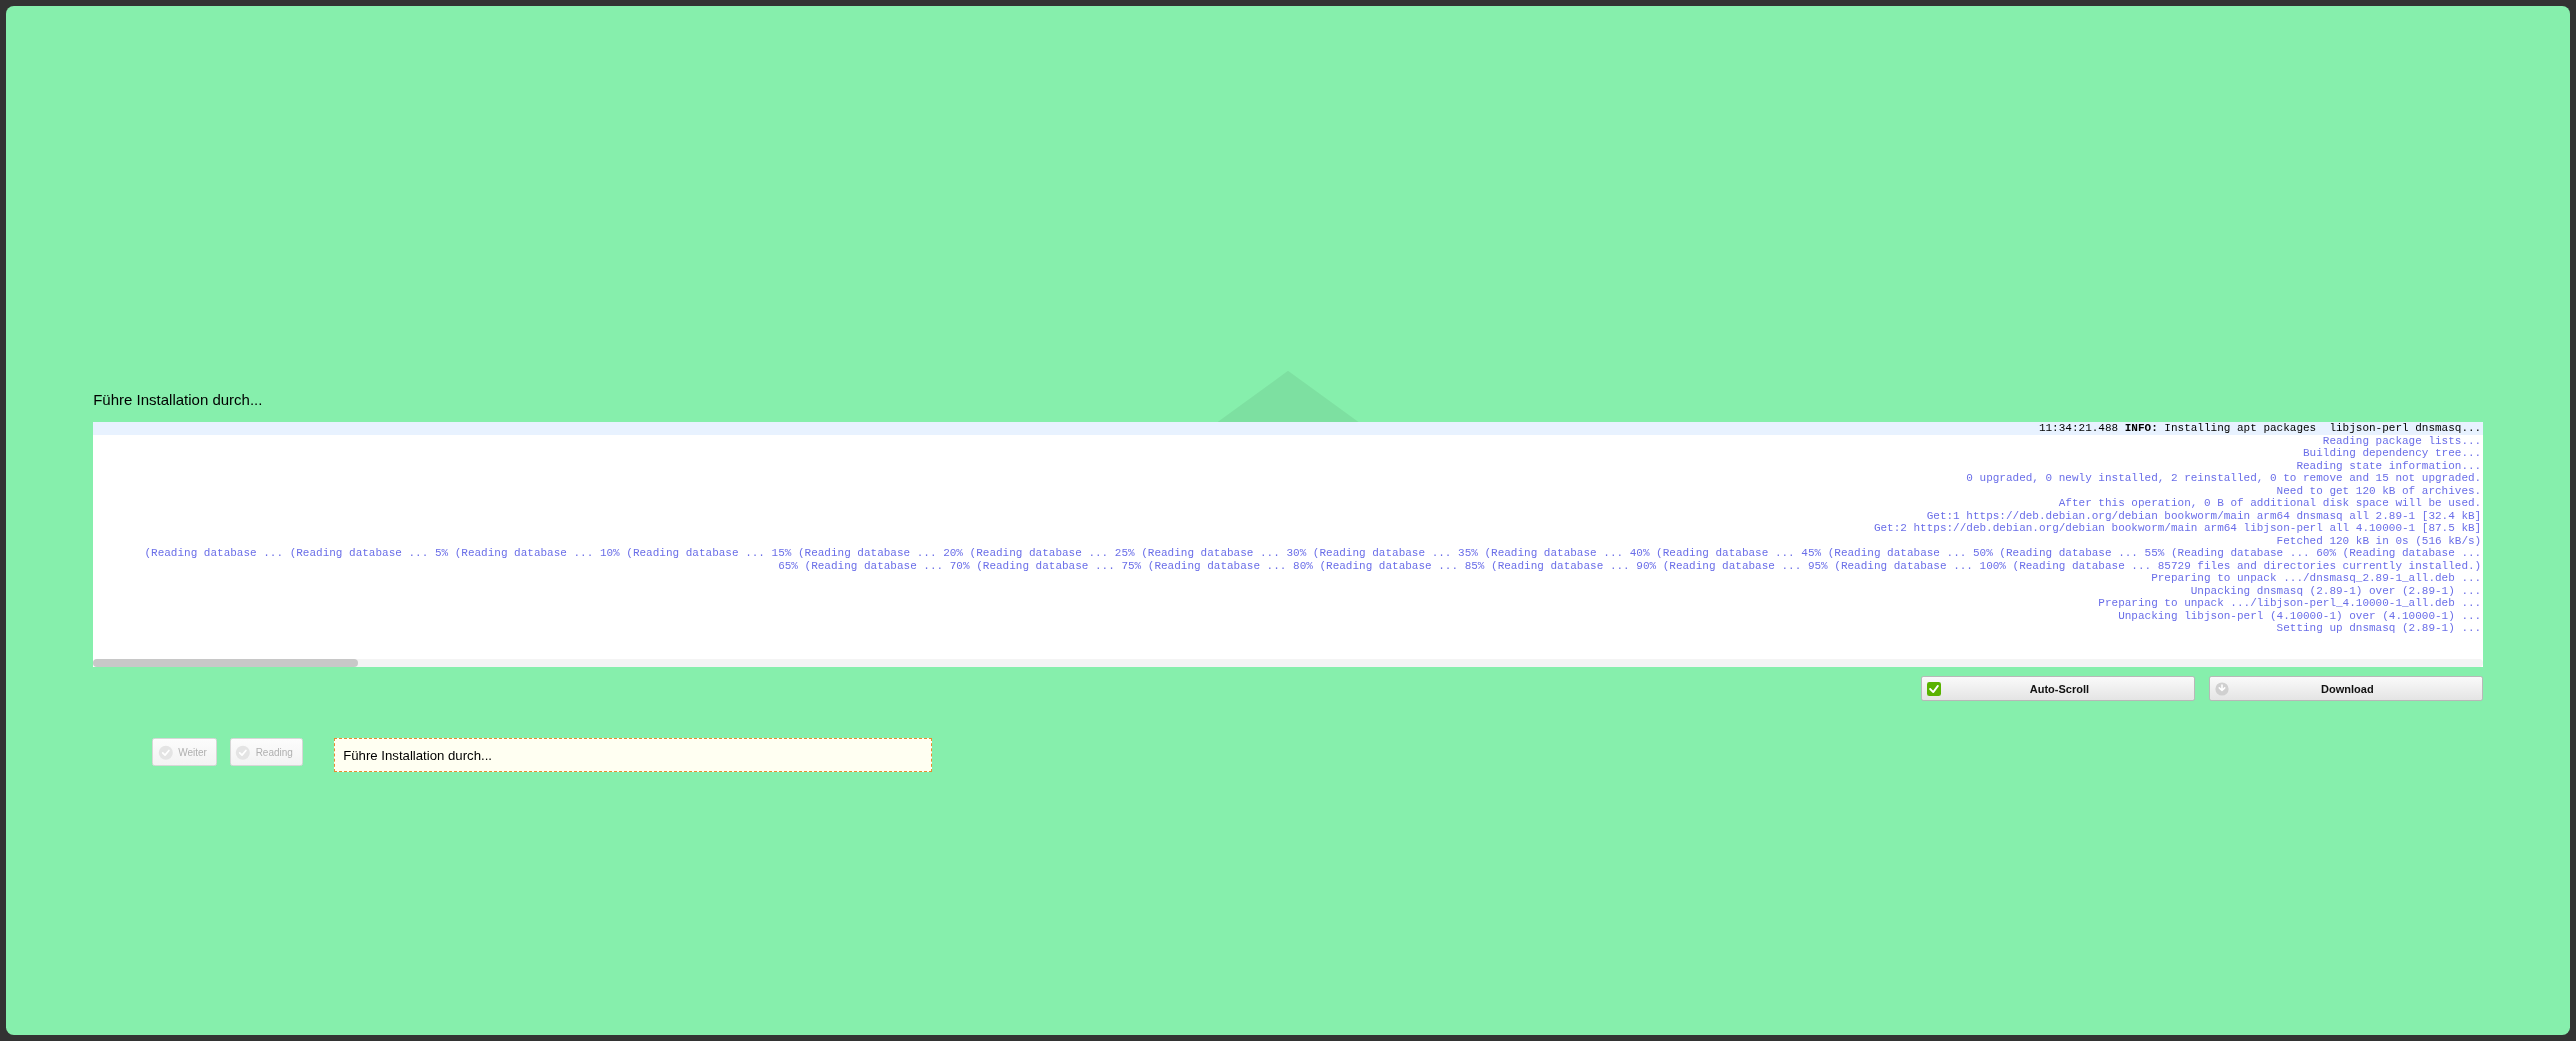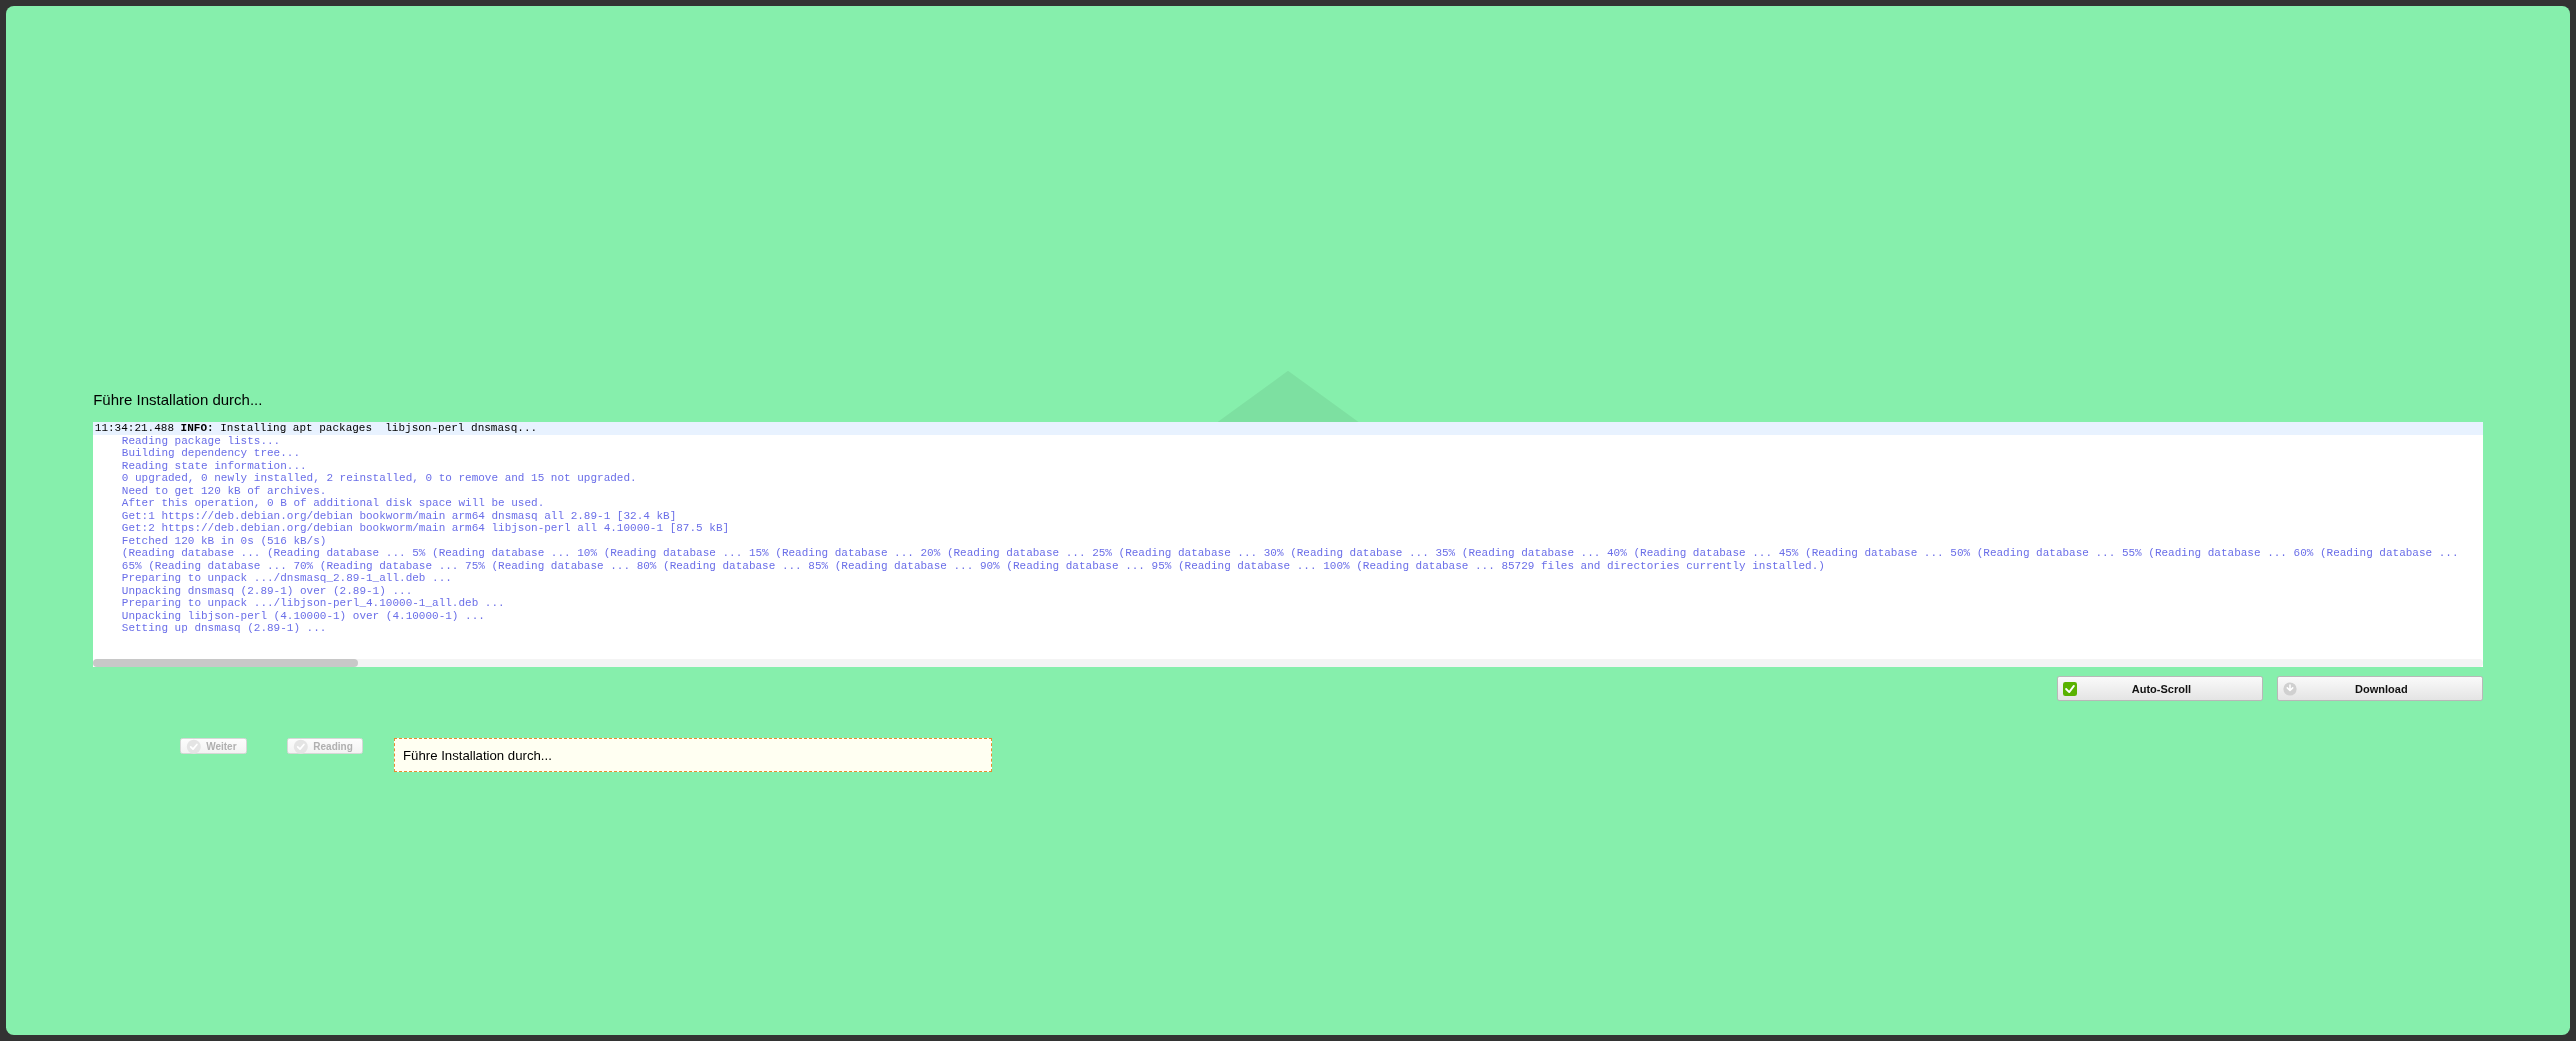--- a/index.html
+++ b/index.html
@@ -23,20 +23,21 @@
   }
   .heading {
     font-size: 15px;
     font-weight: 400;
     color: #000;
     margin: 0 0 14px 0;
   }
   .log-wrap {
     position: relative;
     background: #fff;
+    text-align: right;
   }
   .log-scroll {
     height: 234px;
     overflow: auto;
     font-family: "Menlo", "Consolas", "Courier New", monospace;
     font-size: 11px;
     line-height: 12.5px;
     white-space: pre;
   }
   .log-line-info {
@@ -75,21 +76,21 @@
   .controls-row {
     display: flex;
     justify-content: flex-end;
     gap: 14px;
     margin-top: 9.3px;
   }
   .btn {
     display: flex;
     align-items: center;
     height: 25px;
-    width: 206px;
+    width: 274px;
     border: 0.8px solid #b8b8b8;
     background: linear-gradient(#fafafa, #e4e4e4);
     border-radius: 2.3px;
     font-size: 11px;
     font-weight: 600;
     color: #111;
     cursor: pointer;
     padding: 0;
   }
   .btn .icon-slot {
@@ -108,31 +109,30 @@
   .footer-row {
     display: flex;
     align-items: stretch;
     gap: 12.5px;
     margin-top: 37px;
     padding-left: 59px;
   }
   .small-btn {
     display: flex;
     align-items: center;
-    height: 16px;
+    height: 28px;
     border: 0.8px solid #d7d7d7;
     background: linear-gradient(#fcfcfc, #f3f3f3);
     border-radius: 2.3px;
     font-size: 10px;
-    font-weight: 700;
+    font-weight: 400;
     color: #b0b0b0;
     padding: 0 9.3px 0 4.7px;
     gap: 4.7px;
     cursor: default;
-    margin-left: 28px;
   }
   .small-btn .icon-slot {
     display: flex;
     align-items: center;
     justify-content: center;
   }
   .status-box {
     flex: 1;
     max-width: 598px;
     border: 0.8px dashed #e98c2f;

